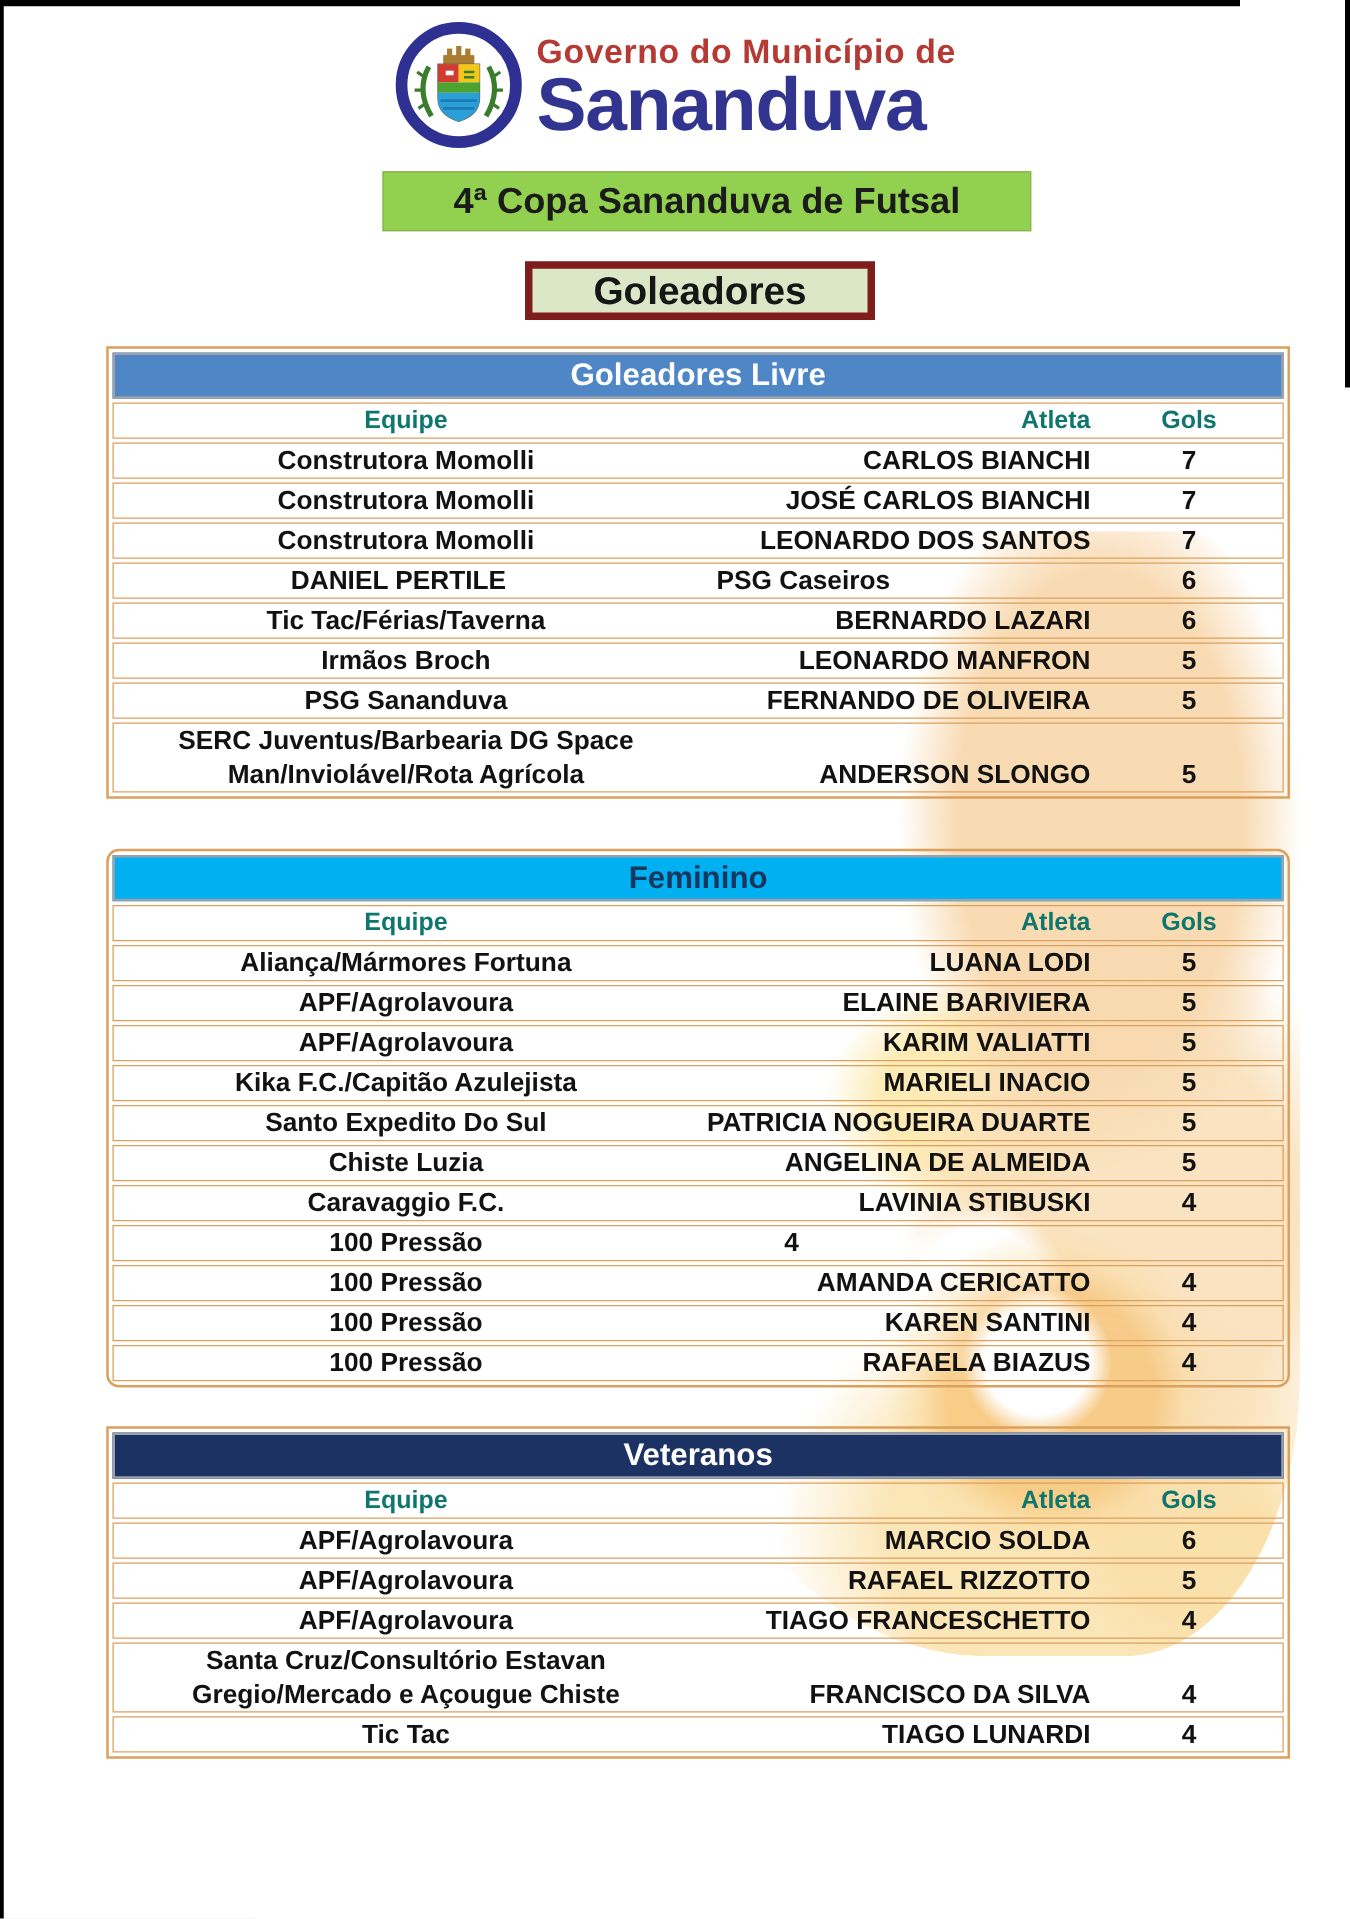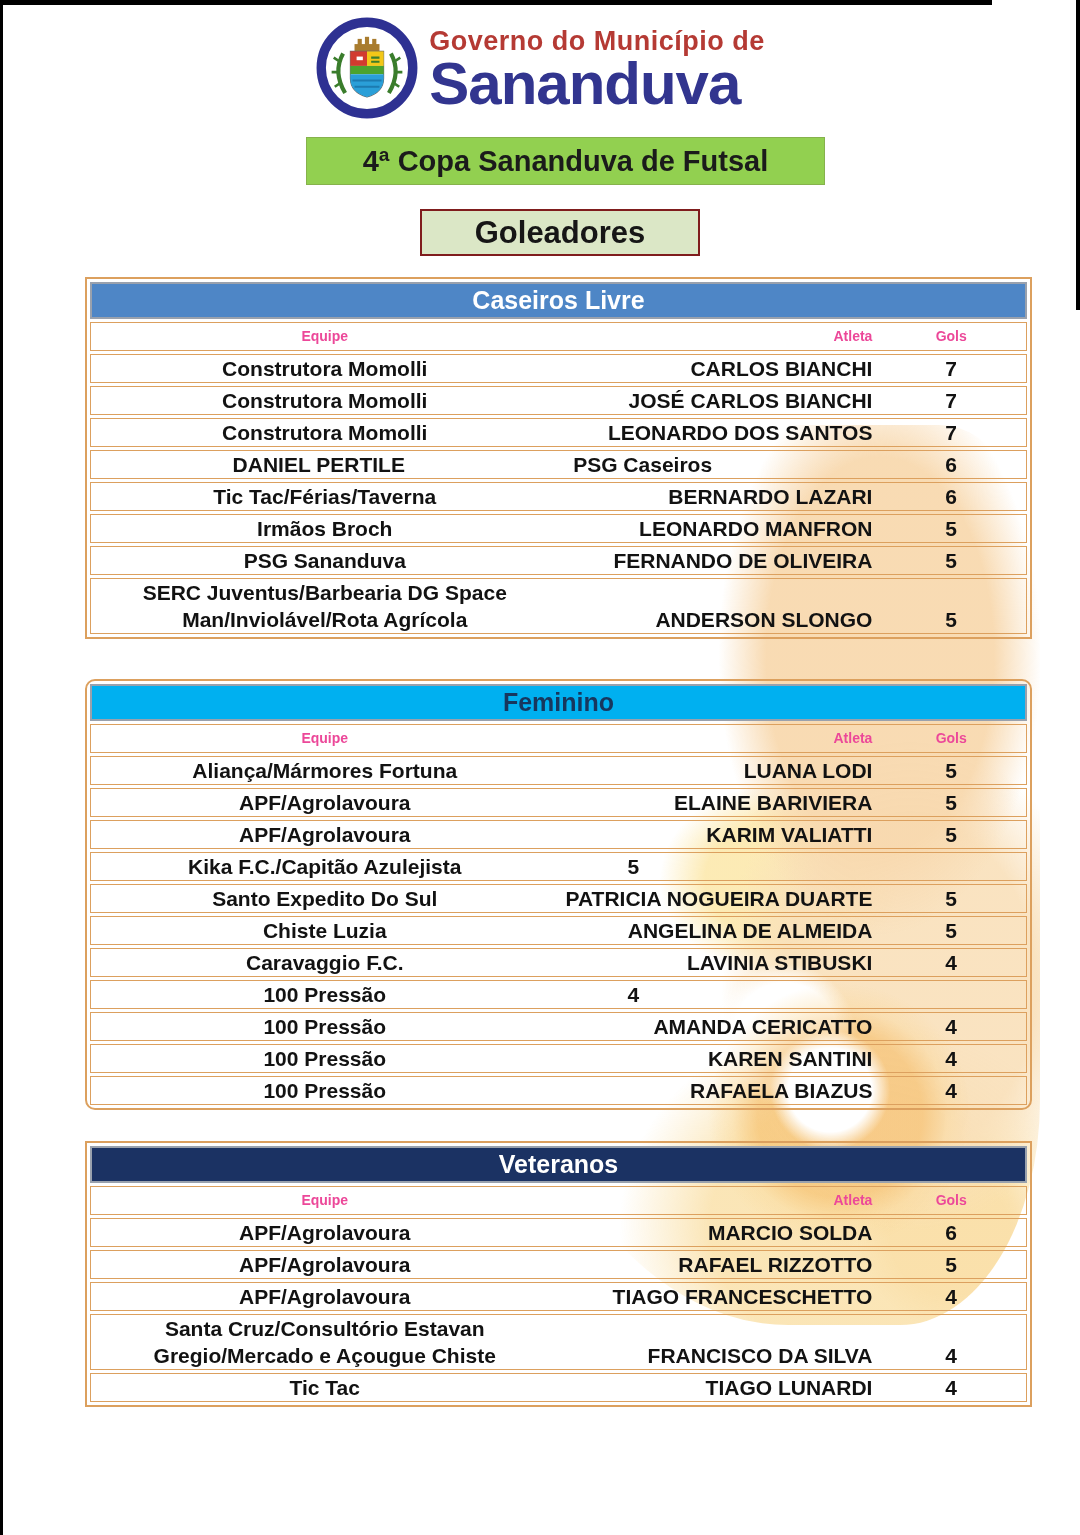--- a/index.html
+++ b/index.html
@@ -75,21 +75,21 @@
     display:flex;align-items:flex-end;min-height:29px;
     background:transparent;
   }
   .cell{
     text-align:center;font-weight:bold;font-size:21px;line-height:27px;
     color:#121212;box-sizing:border-box;padding:0 4px;
   }
   .c-equipe{width:50%;}
   .c-atleta{width:34%;text-align:right;}
   .c-gols{width:16%;}
-  .row.hdr .cell{font-size:14px;color:#ec4899;}
+  .row.hdr .cell{font-size:20px;color:#0f766e;}
 </style>
 </head>
 <body>
 
 <div class="page">
   <div class="edge-top"></div>
   <div class="edge-left"></div>
   <div class="edge-right"></div>
   <div class="watermark"></div>
 
@@ -114,25 +114,25 @@
       <path d="M36 62 h28 M38 68 h24" stroke="#1c7bb0" stroke-width="2"></path>
     </svg>
     <div class="brand-text">
       <div class="gov-line" style="color:#b53a34">Governo do Município de</div>
       <div class="city" style="color:#32358f">Sananduva</div>
     </div>
   </header>
 
   <div class="banner" style="background:#92d050">4ª Copa Sananduva de Futsal</div>
 
-  <div class="subtitle" style="background:#dbe7c6;border:2px solid #7f1d1d">Goleadores</div>
+  <div class="subtitle" style="background:#dbe7c6;border:6px solid #7f1d1d">Goleadores</div>
 
   <main class="tables-wrap" id="tables">
       <section class="tbl theme-masculino">
-        <div class="tbl-title">Caseiros Livre</div>
+        <div class="tbl-title">Goleadores Livre</div>
         <div class="row hdr">
           <div class="cell c-equipe">Equipe</div>
           <div class="cell c-atleta">Atleta</div>
           <div class="cell c-gols">Gols</div>
         </div>
         <div class="row">
           <div class="cell c-equipe">Construtora Momolli</div>
           <div class="cell c-atleta">CARLOS BIANCHI</div>
           <div class="cell c-gols">7</div>
         </div>
@@ -189,20 +189,21 @@
           <div class="cell c-atleta">ELAINE BARIVIERA</div>
           <div class="cell c-gols">5</div>
         </div>
         <div class="row">
           <div class="cell c-equipe">APF/Agrolavoura</div>
           <div class="cell c-atleta">KARIM VALIATTI</div>
           <div class="cell c-gols">5</div>
         </div>
         <div class="row">
           <div class="cell c-equipe">Kika F.C./Capitão Azulejista</div>
+          <div class="cell c-atleta">MARIELI INACIO</div>
           <div class="cell c-gols">5</div>
         </div>
         <div class="row">
           <div class="cell c-equipe">Santo Expedito Do Sul</div>
           <div class="cell c-atleta">PATRICIA NOGUEIRA DUARTE</div>
           <div class="cell c-gols">5</div>
         </div>
         <div class="row">
           <div class="cell c-equipe">Chiste Luzia</div>
           <div class="cell c-atleta">ANGELINA DE ALMEIDA</div>

